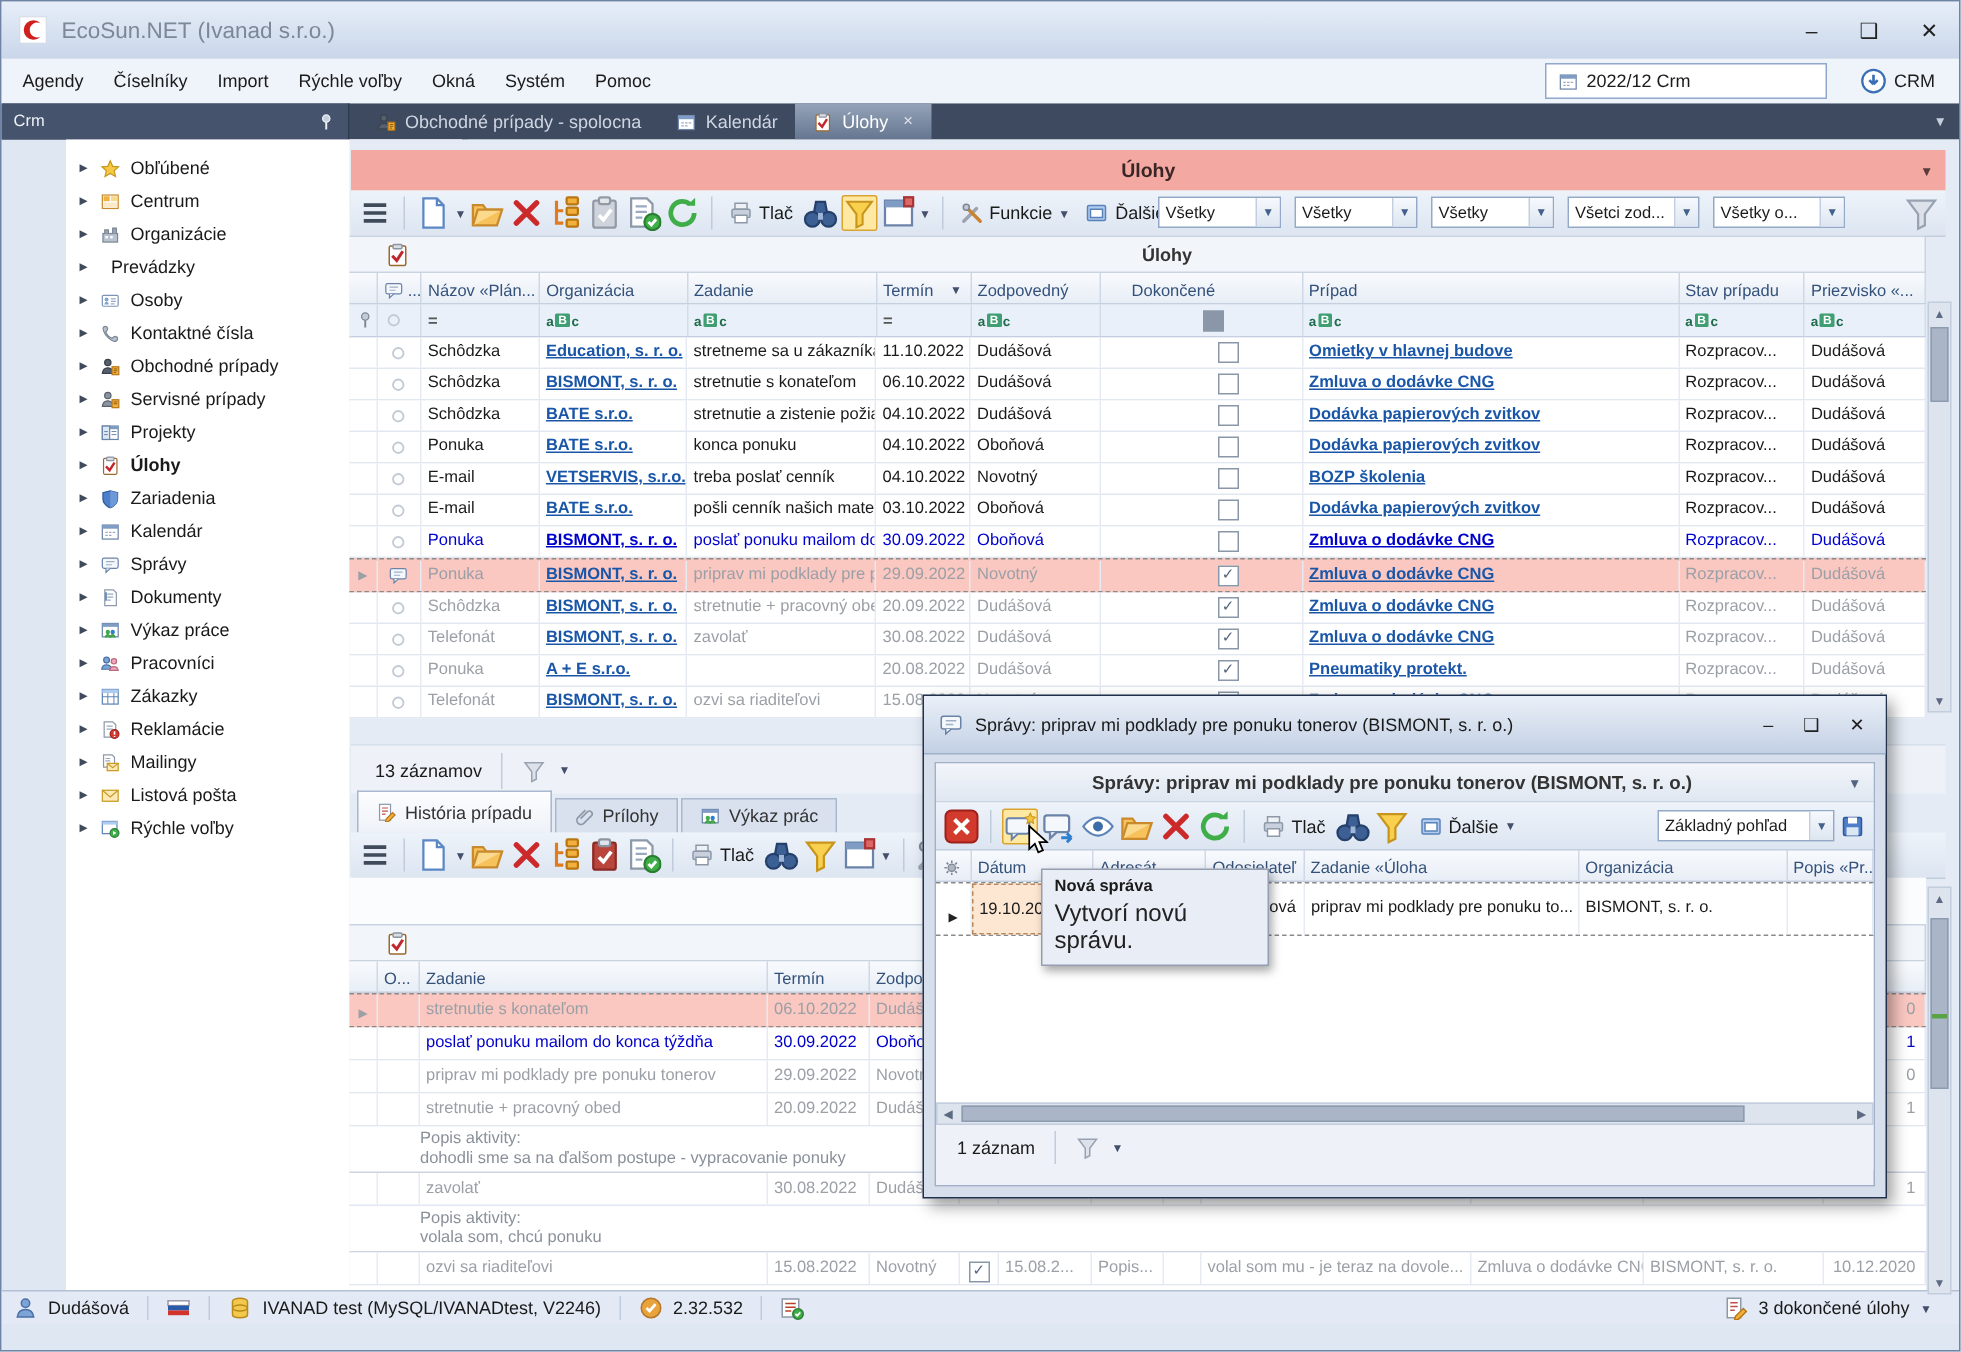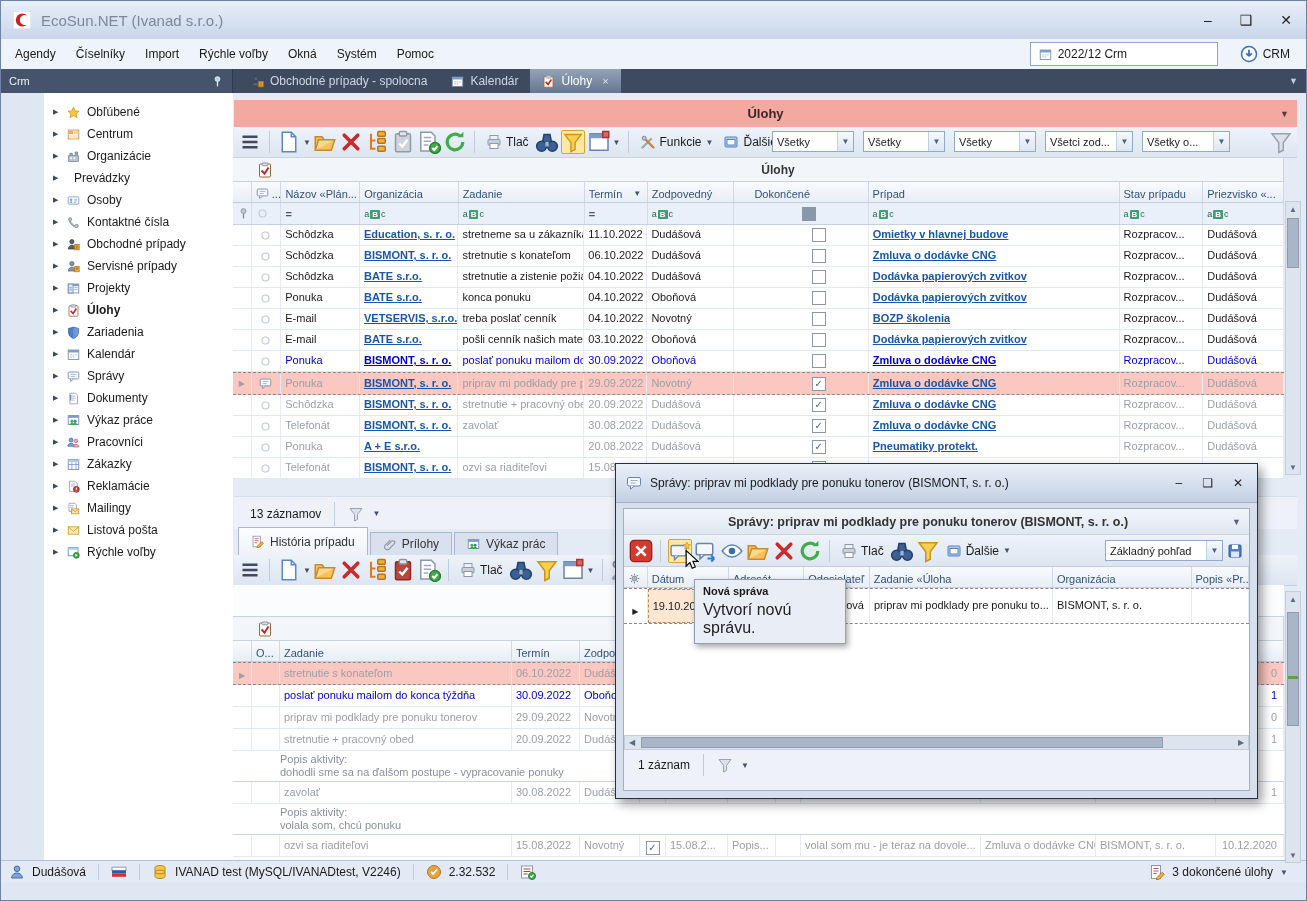--- a/index.html
+++ b/index.html
@@ -55,21 +55,21 @@
   .combo .arr{width:15px;align-self:stretch;display:flex;align-items:center;justify-content:center;font-size:8px;color:#44608c;background:linear-gradient(#f6f9fd,#dde6f1);border-left:1px solid #c3cfe0;}
 
   
   .band{display:flex;align-items:center;background:#f2f6fb;border:1px solid #c9d3e2;border-left:none;height:23px;font-size:12px;}
   .band .bicon{margin-left:24px;}
   .band .btxt{flex:1;text-align:center;font-weight:bold;color:#333;}
   .grid-head{display:flex;background:linear-gradient(#f8fafd,#e8eef6);border-bottom:1px solid #c5cfdf;}
   .hcell{font-size:11px;color:#33517a;padding:3px 0 0 4px;box-sizing:border-box;border-right:1px solid #cfd8e6;height:20px;overflow:hidden;white-space:nowrap;display:flex;align-items:center;gap:3px;}
   .filter-row{display:flex;background:#e9f0f9;border-bottom:1px solid #c5cfdf;height:21px;}
   .fcell{box-sizing:border-box;border-right:1px solid #d4dce8;display:flex;align-items:center;padding-left:4px;}
-  .abc{font-size:9px;color:#1f6b4a;display:inline-flex;align-items:flex-end;font-weight:normal;}
+  .abc{font-size:9px;color:#1f6b4a;display:inline-flex;align-items:flex-start;font-weight:bold;}
   .abc b{background:#3f9e72;color:#fff;font-size:8px;padding:0 2px;margin:0 1px;border-radius:1px;}
   .eq{font-weight:bold;color:#555;font-size:11px;}
   .cb{width:12px;height:12px;border:1px solid #8a97a8;background:#fff;display:inline-flex;align-items:center;justify-content:center;font-size:10px;color:#50617a;line-height:10px;}
   .cb.filled{background:#8a97a8;}
   .grid-row{display:flex;background:#fff;border-bottom:1px solid #e2e8f1;height:20px;align-items:center;}
   .cell{box-sizing:border-box;border-right:1px solid #e6ebf3;font-size:11px;padding:3px 0 0 4px;overflow:hidden;white-space:nowrap;height:20px;}
   .cell.ctr{display:flex;align-items:center;justify-content:center;padding:0;}
   .cell a{color:#1a56a8;text-decoration:underline;font-weight:bold;}
   .grid-row.blue,.grid-row.blue .cell{color:#0000cc;}
   .grid-row.blue .cell a{color:#0000cc;}

